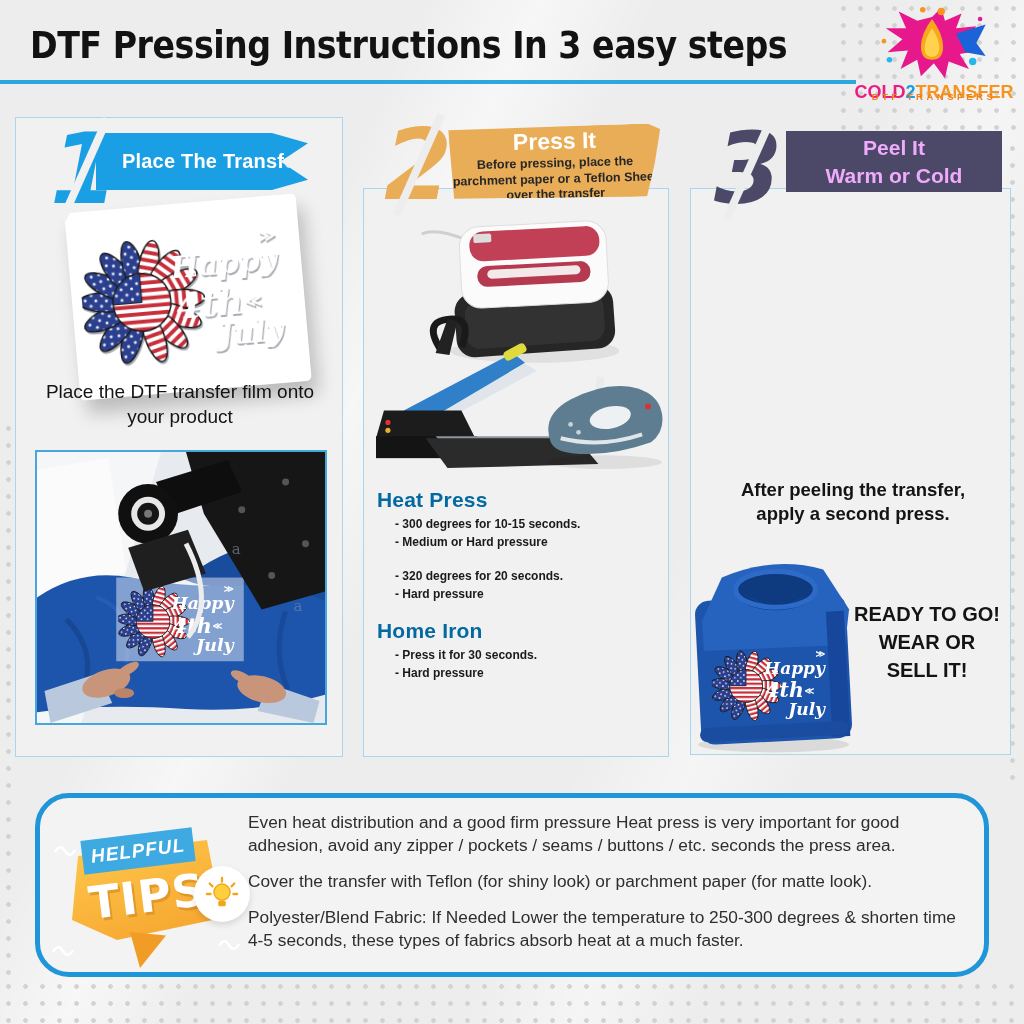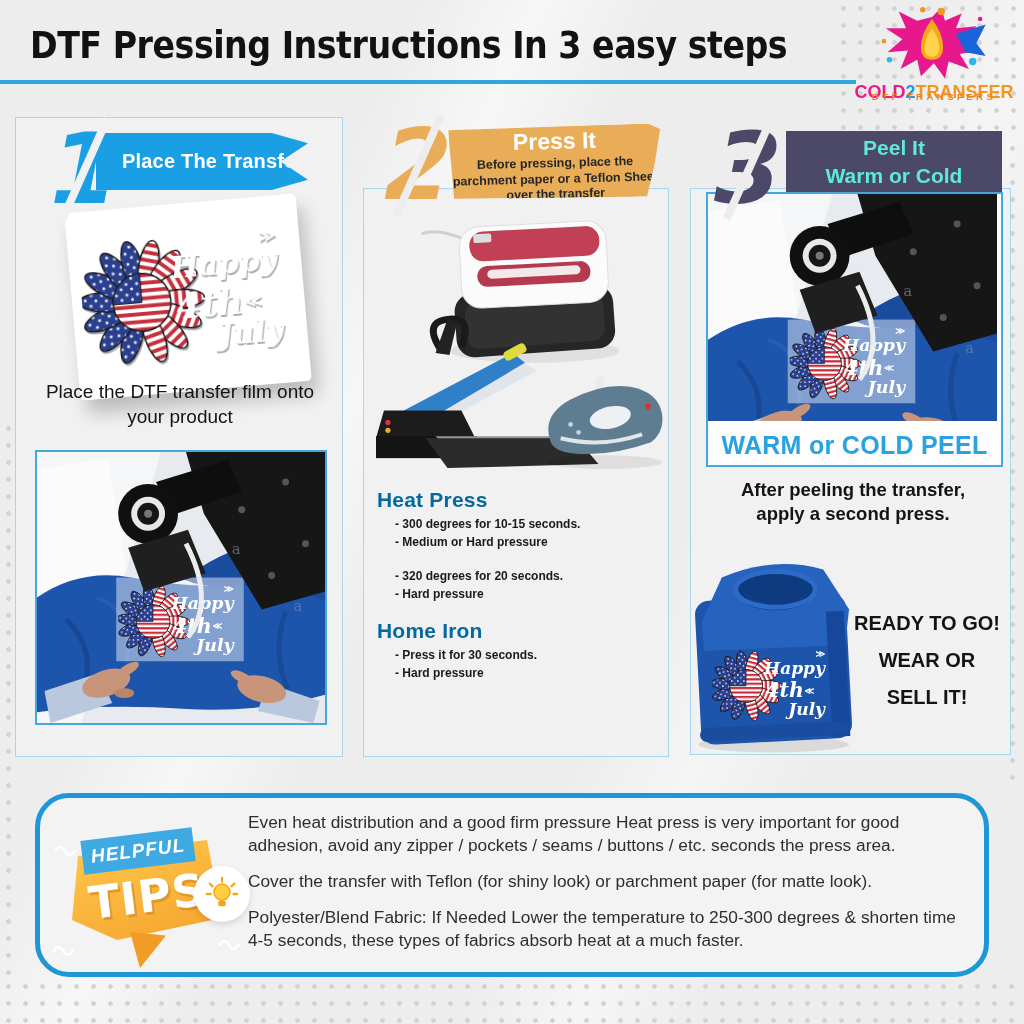--- a/index.html
+++ b/index.html
@@ -41,21 +41,21 @@
   .ribbon1{position:absolute;left:96px;top:133px;width:212px;height:57px;background:#1b9fe4;z-index:2;
     clip-path:polygon(0 0,83% 0,100% 18%,87% 50%,100% 82%,83% 100%,0 100%);
     display:flex;align-items:center;}
   .ribbon1 span{color:#fff;font-weight:800;font-size:20px;padding-left:26px;letter-spacing:.2px;}
   .ribbon2{position:absolute;left:449px;top:126px;width:212px;height:73px;background:#e9ad58;z-index:2;
     transform:rotate(-1.5deg);clip-path:polygon(0 2%,94% 0,100% 8%,97% 55%,93% 100%,2% 96%);
     text-align:center;color:#fff;}
   .ribbon2 .r2-title{font-size:23px;font-weight:800;margin-top:2px;}
   .ribbon2 .r2-sub{font-size:12.5px;font-weight:700;color:#272727;line-height:1.25;margin-top:1px;}
   .ribbon3{position:absolute;left:786px;top:131px;width:216px;height:61px;background:#4b4967;z-index:2;
-    display:flex;flex-direction:column;justify-content:center;text-align:center;color:#5eead4;}
+    display:flex;flex-direction:column;justify-content:center;text-align:center;color:#f0abfc;}
   .ribbon3 div{font-size:21px;font-weight:800;line-height:1.3;}
   
   .film{position:absolute;left:72px;top:203px;width:232px;height:188px;z-index:2;}
   .film-sheet{position:absolute;inset:0;background:#fff;border-radius:5px;transform:rotate(-5deg);
     box-shadow:6px 14px 18px rgba(0,0,0,.22);}
   .film-design{position:absolute;left:10px;top:20px;width:212px;height:145px;
     filter:drop-shadow(1.5px 2px 0.5px #a9adb3);}
   .caption1{position:absolute;left:35px;top:380px;width:290px;z-index:2;text-align:center;
     font-size:19px;font-weight:400;color:#141414;line-height:1.3;}
   .frame{position:absolute;border:2px solid #46a7dd;background:#fff;z-index:2;overflow:hidden;}
@@ -68,21 +68,21 @@
   .spec-line{font-size:12px;font-weight:800;color:#1a1a1a;line-height:1.5;margin-left:18px;}
   
   #frame3{left:706px;top:192px;width:293px;height:271px;}
   .peel-caption{position:absolute;left:0;bottom:0;width:100%;height:40px;background:#fdfdfd;
     text-align:center;line-height:40px;font-size:25px;font-weight:800;color:#2aa1e0;letter-spacing:.3px;}
   .after-note{position:absolute;left:722px;top:478px;width:262px;z-index:2;text-align:center;
     font-size:18.5px;font-weight:800;color:#141414;line-height:1.32;}
   .foldshirt{position:absolute;left:692px;top:548px;width:164px;height:207px;z-index:2;}
   .ready{position:absolute;left:848px;top:600px;width:158px;z-index:2;text-align:center;
     font-size:20px;font-weight:800;color:#141414;line-height:1.4;}
-  .ready span{display:block;margin-top:9px;}
+  .ready span{display:block;}
   
   .tips-box{position:absolute;left:35px;top:793px;width:954px;height:184px;box-sizing:border-box;
     background:#f3f3f3;border:5px solid #1e96d8;border-radius:34px;z-index:2;}
   .tips-text{position:absolute;left:208px;top:13px;width:712px;font-size:17.3px;font-weight:500;
     color:#2e2e2e;line-height:1.33;}
   .tips-text p{margin:0 0 13px 0;}
   .badge{position:absolute;left:28px;top:28px;width:176px;height:148px;}
   .badge-yellow{position:absolute;left:4px;top:14px;width:150px;height:100px;
     background:linear-gradient(160deg,#ffc94d,#f5a22c);
     clip-path:polygon(4% 16%,90% 0,100% 78%,30% 100%,0 80%);}
@@ -336,26 +336,20 @@
       <div class="spec-title">Home Iron</div>
       <div class="spec-line">- Press it for 30 seconds.</div>
       <div class="spec-line">- Hard pressure</div>
     </div>
   </div>
 
   <div class="ribbon3">
     <div>Peel It</div>
     <div>Warm or Cold</div>
   </div>
-  <div class="frame" id="frame3">
-    <svg width="289" height="227" viewBox="0 0 290 272" preserveAspectRatio="xMidYMin slice">
-        <use href="#presspic"></use>
-      </svg>
-    <div class="peel-caption">WARM or COLD PEEL</div>
-  </div>
   <div class="after-note">After peeling the transfer, apply a second press.</div>
   <svg class="foldshirt" viewBox="0 0 165 205">
       <use href="#foldshirtpic"></use>
     </svg>
   <div class="ready">
     <span>READY TO GO!</span>
     <span>WEAR OR</span>
     <span>SELL IT!</span>
   </div>
 

